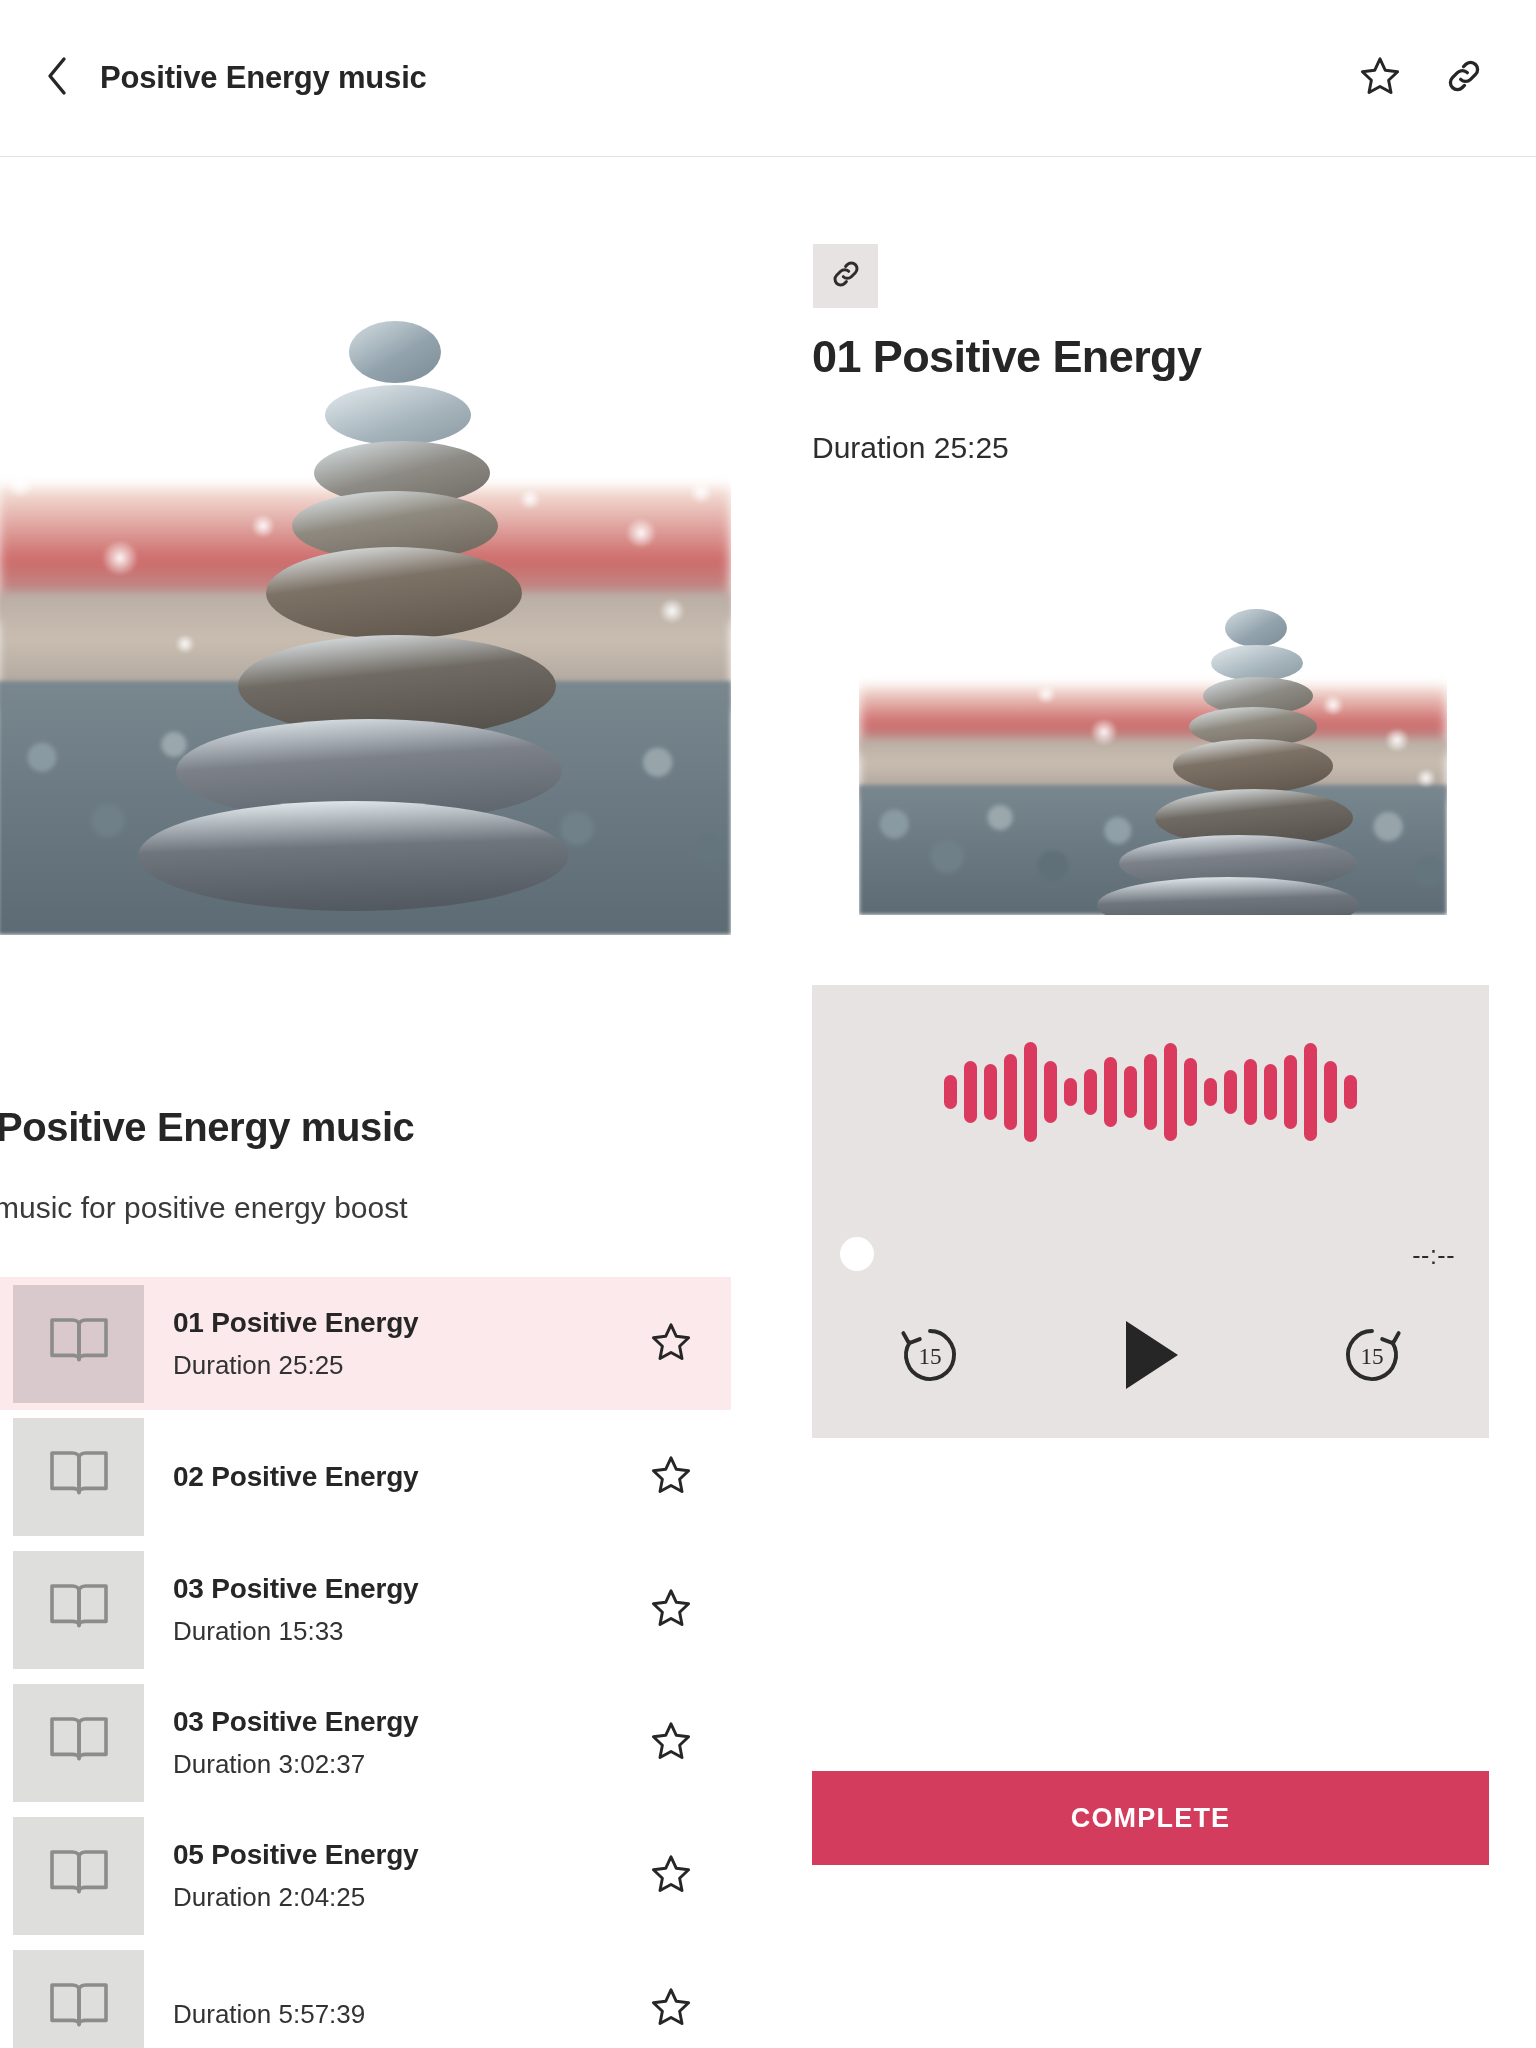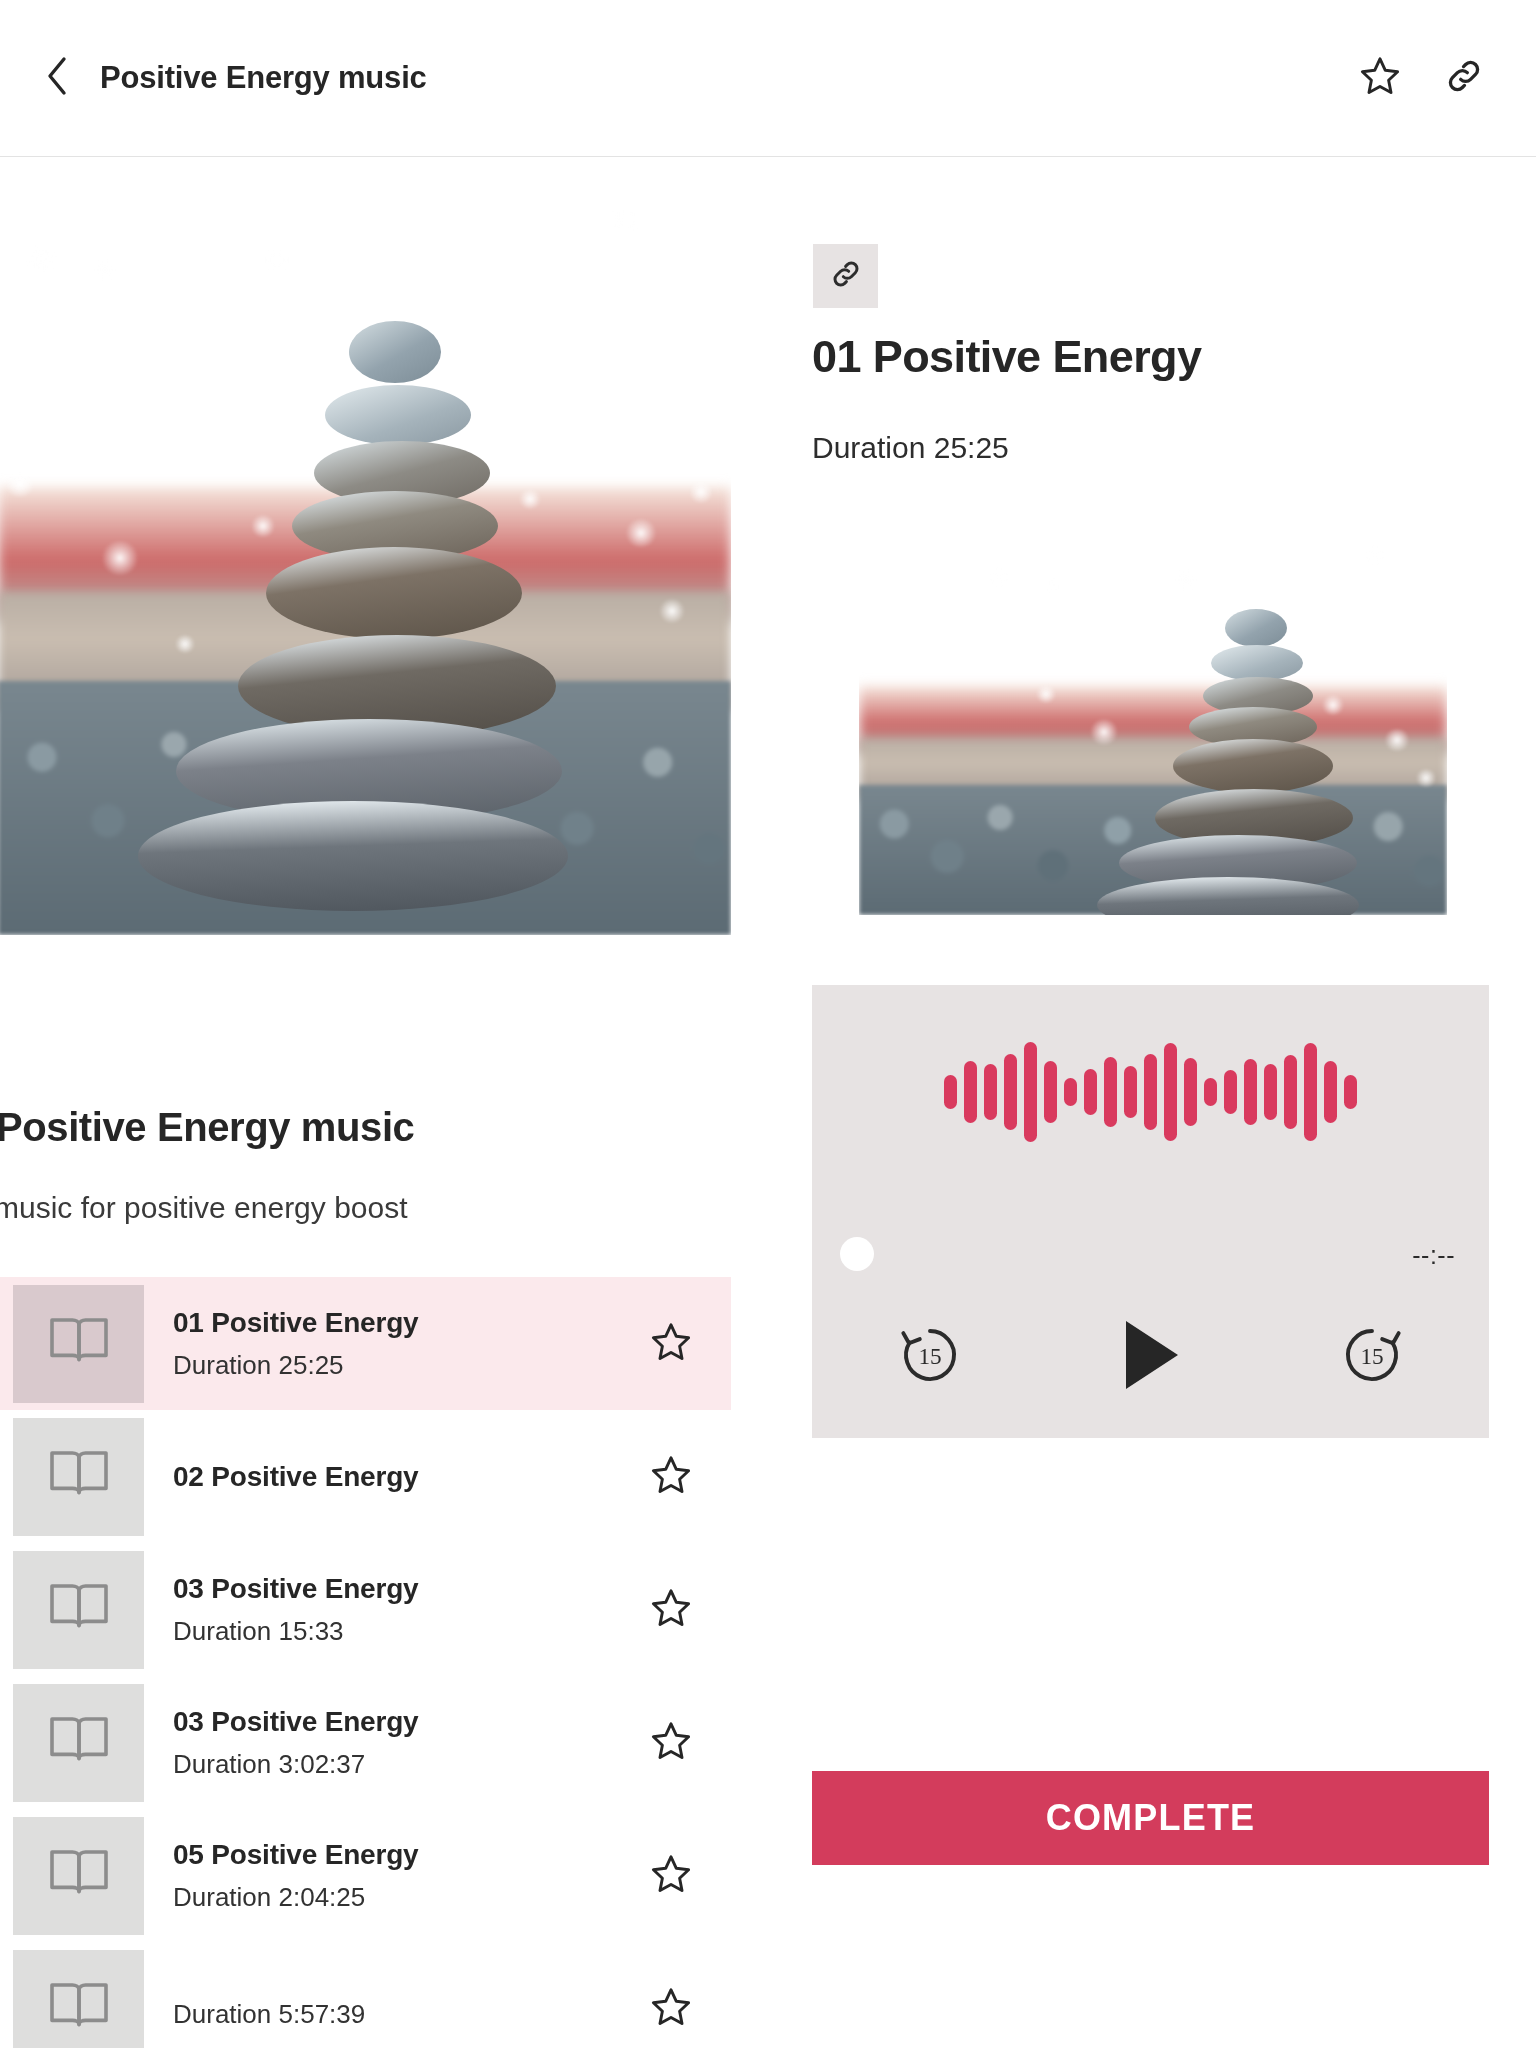--- a/index.html
+++ b/index.html
@@ -283,21 +283,21 @@
   }
 
   .complete-btn {
     position: absolute;
     left: 81px; top: 1614px;
     width: 677px; height: 94px;
     background: #d33c5c;
     border: none;
     color: #ffffff;
     font-family: "Liberation Sans", sans-serif;
-    font-size: 36px;
+    font-size: 27px;
     font-weight: bold;
     letter-spacing: 1.2px;
     cursor: pointer;
   }
 </style>
 </head>
 <body>
 
 <div class="appbar">
   <div class="back-btn">

